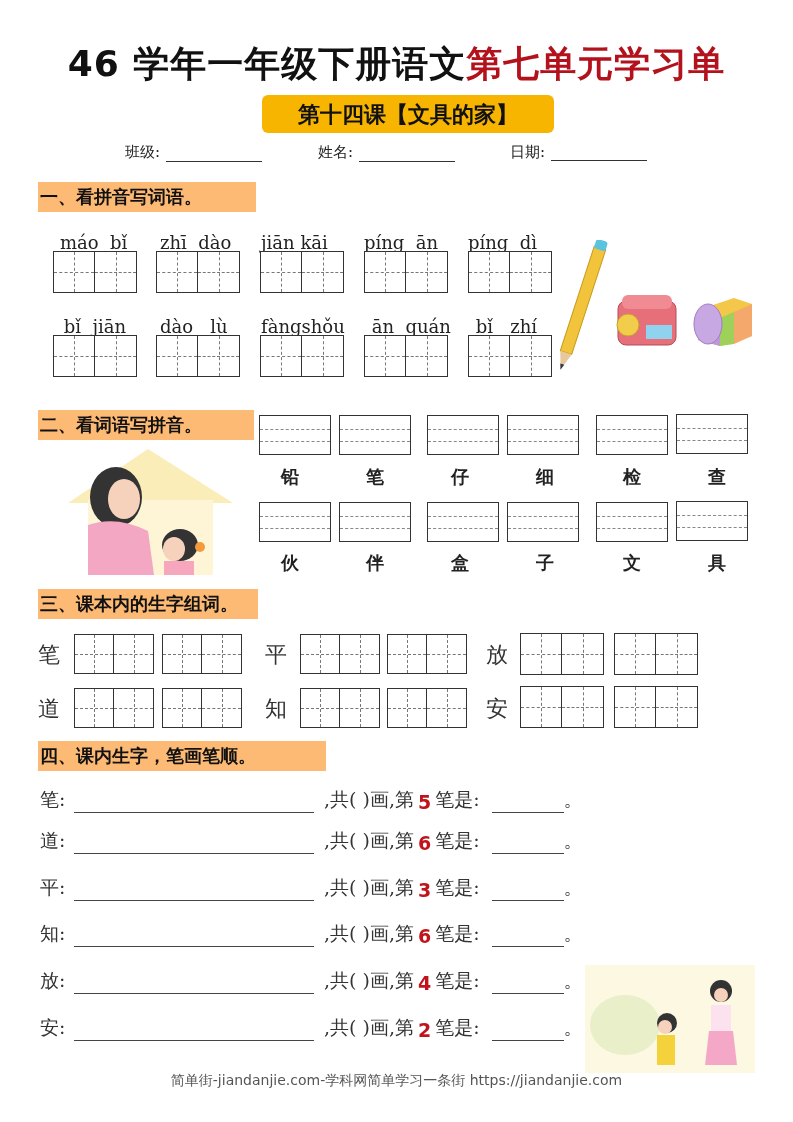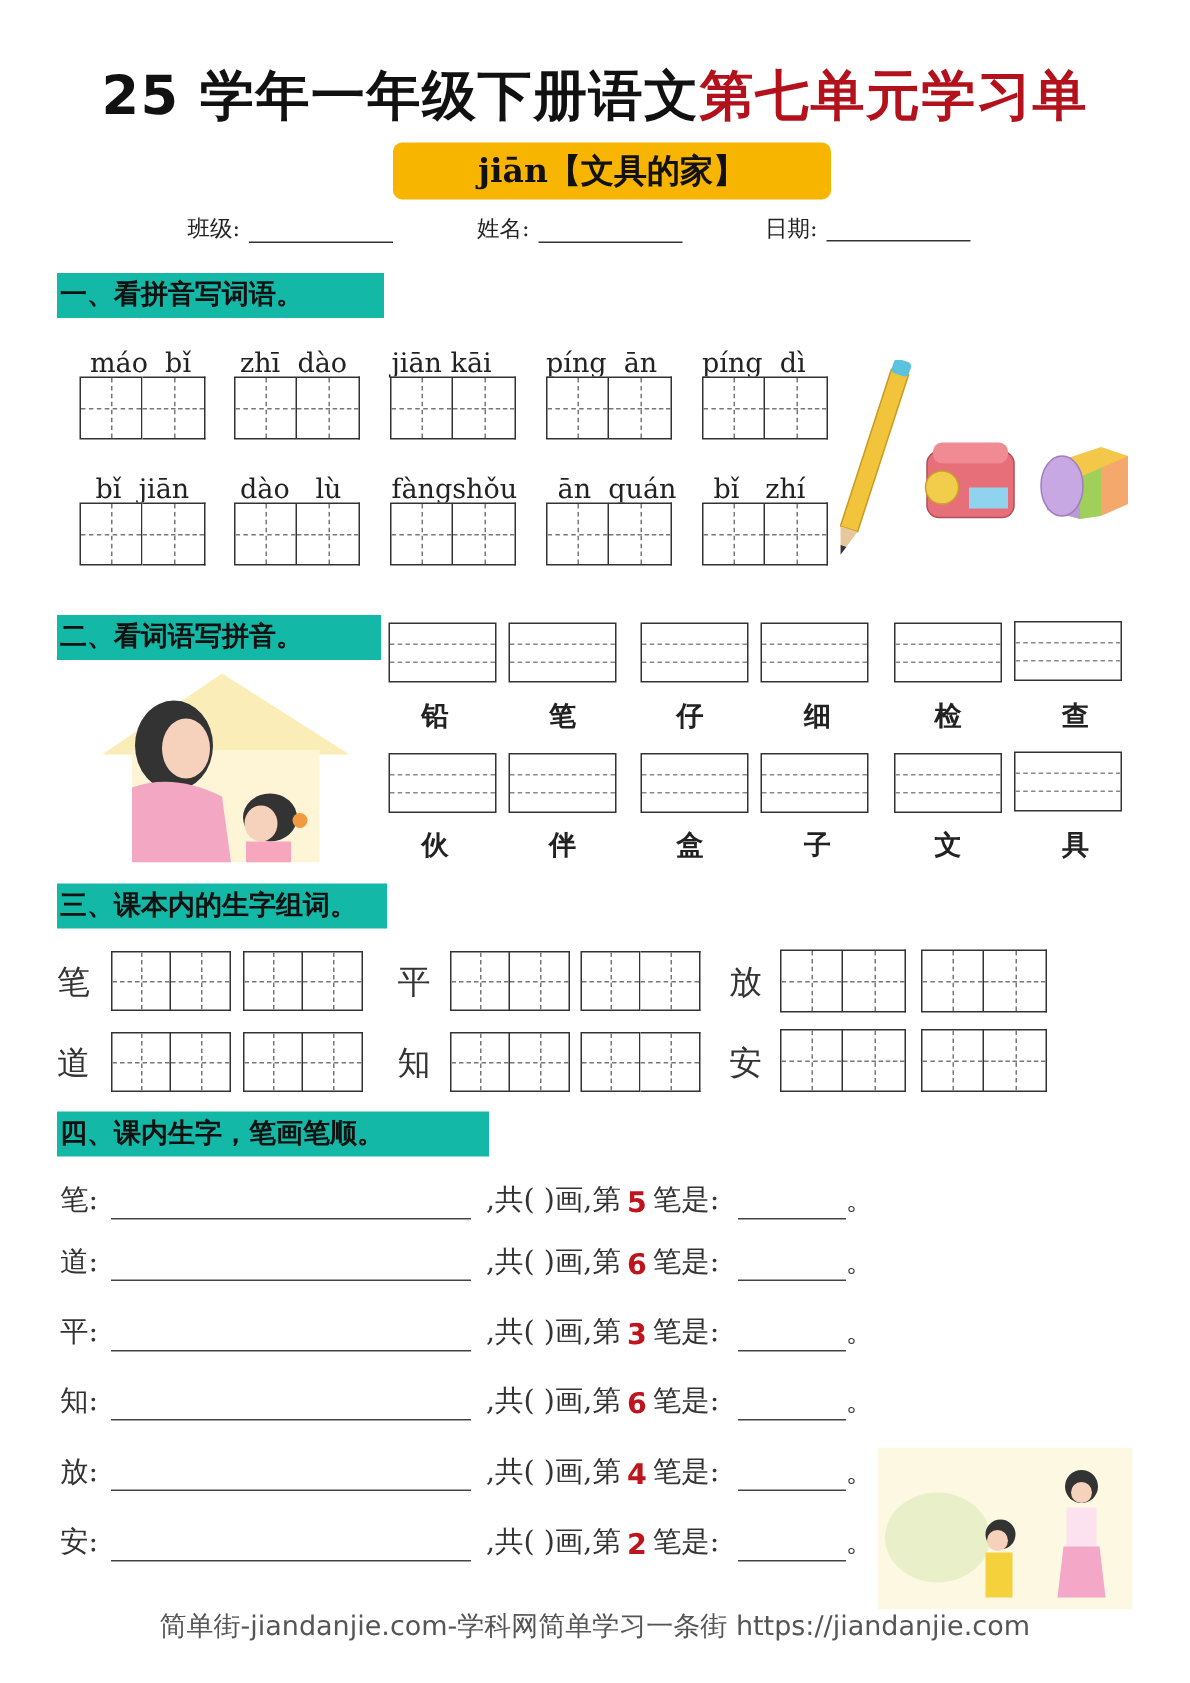--- a/index.html
+++ b/index.html
@@ -10,21 +10,21 @@
   .title .black { color: #111; }
   .title .red { color: #b3121c; font-family: Liberation Serif, serif; }
 
   .lesson { position: absolute; top: 95px; left: 262px; width: 292px; height: 38px; background: #f7b500; border-radius: 6px; text-align: center; font-family: "DejaVu Serif", serif; font-weight: bold; font-size: 22px; line-height: 38px; color: #111; }
 
   .info { position: absolute; top: 143px; left: 0; width: 793px; font-size: 15px; }
   .info-field { position: absolute; display: flex; align-items: flex-end; }
   .info-field .lbl { white-space: nowrap; }
   .info-field .line { display: inline-block; width: 96px; border-bottom: 1px solid #333; height: 16px; margin-left: 6px; }
 
-  .sec-head { position: absolute; background: #14b8a6; font-family: "DejaVu Sans", sans-serif; font-weight: bold; font-size: 18px; height: 30px; line-height: 30px; padding-left: 2px; color: #111; }
+  .sec-head { position: absolute; background: #fdba74; font-family: "DejaVu Sans", sans-serif; font-weight: bold; font-size: 18px; height: 30px; line-height: 30px; padding-left: 2px; color: #111; }
 
   
   .tz-pair { position: absolute; display: flex; }
   .tz { position: relative; width: 42px; height: 42px; border: 1.5px solid #333; background: #fff; }
   .tz + .tz { border-left: none; }
   .tz::before { content: ""; position: absolute; left: 50%; top: 0; bottom: 0; border-left: 1px dashed #777; }
   .tz::after { content: ""; position: absolute; top: 50%; left: 0; right: 0; border-top: 1px dashed #777; }
   .py { position: absolute; font-family: "DejaVu Serif", serif; font-size: 18px; white-space: pre; color: #222; }
 
   
@@ -36,32 +36,32 @@
   .big-char { position: absolute; font-family: "DejaVu Serif", serif; font-size: 22px; color: #333; }
 
   
   .row4 { position: absolute; left: 40px; height: 30px; font-size: 19px; color: #333; display: flex; align-items: flex-end; white-space: nowrap; }
   .row4 .char { width: 34px; }
   .row4 .uline { display: inline-block; width: 240px; border-bottom: 1.5px solid #444; height: 20px; }
   .row4 .mid { margin-left: 10px; }
   .row4 .num { color: #c0141c; font-weight: bold; font-family: "DejaVu Sans", sans-serif; margin: 0 4px; }
   .row4 .short { display: inline-block; width: 72px; border-bottom: 1.5px solid #444; height: 20px; margin-left: 12px; }
 
-  .footer { position: absolute; top: 1072px; left: 0; width: 793px; text-align: center; font-family: "DejaVu Sans", sans-serif; font-size: 18px; color: #555; }
+  .footer { position: absolute; top: 1072px; left: 0; width: 793px; text-align: center; font-family: "DejaVu Sans", sans-serif; font-size: 14px; color: #555; }
 
   
   .illus { position: absolute; }
 </style>
 </head>
 <body>
 
 <div class="title">
-  <span class="black">25 学年一年级下册语文</span><span class="red">第七单元学习单</span>
-</div>
-<div class="lesson">jiān【文具的家】</div>
+  <span class="black">46 学年一年级下册语文</span><span class="red">第七单元学习单</span>
+</div>
+<div class="lesson">第十四课【文具的家】</div>
 
 <div class="info">
   <div class="info-field" style="left:125px;">
     <span class="lbl">班级:</span>
       <span class="line"></span>
   </div>
   <div class="info-field" style="left:318px;">
     <span class="lbl">姓名:</span>
       <span class="line"></span>
   </div>

